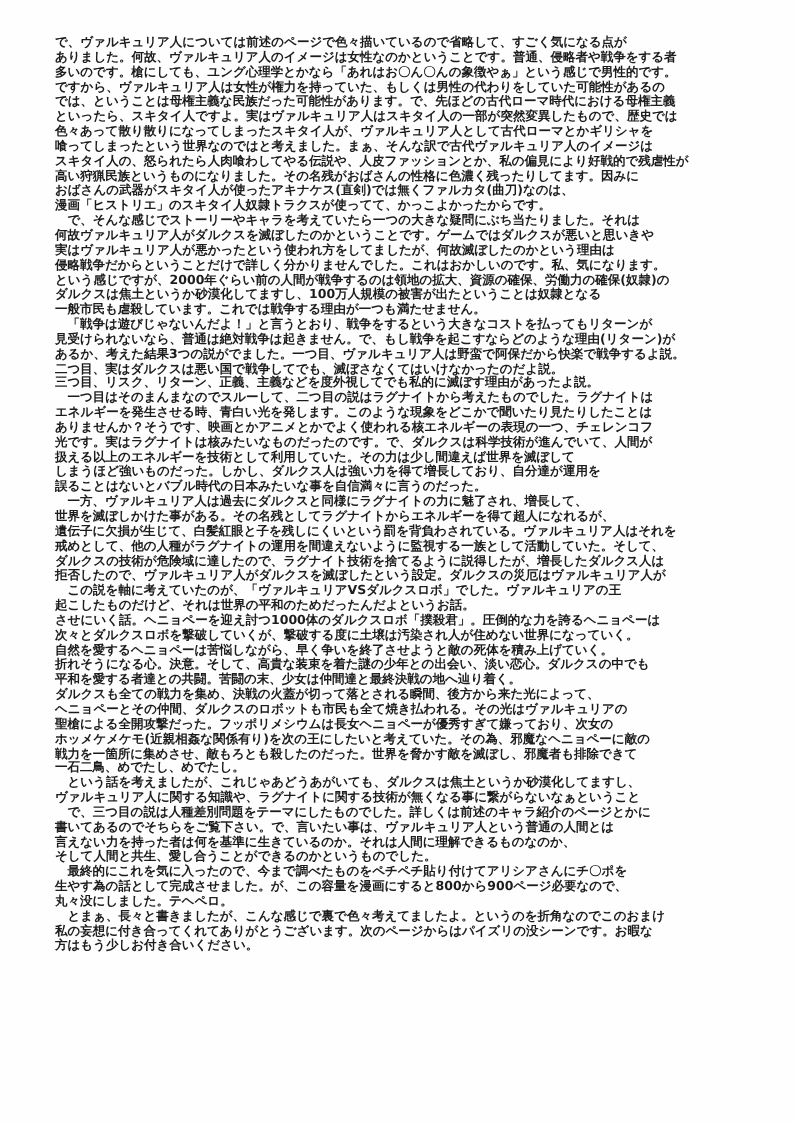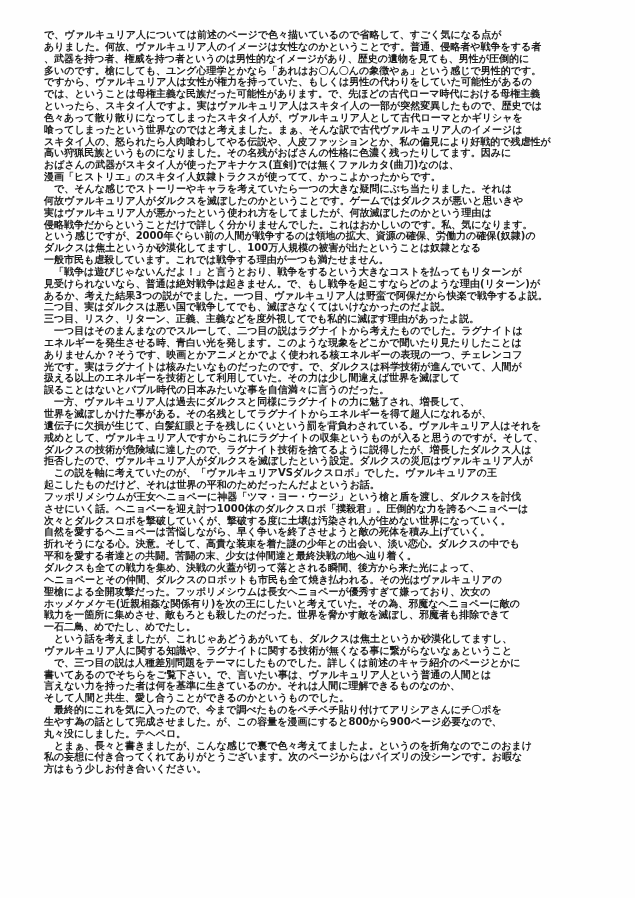--- a/index.html
+++ b/index.html
@@ -28,21 +28,20 @@
     overflow: visible;
   }
 </style>
 </head>
 <body>
 
 <div class="page">
   <div class="text-block">
       <div class="line">で、ヴァルキュリア人については前述のページで色々描いているので省略して、すごく気になる点が</div>
       <div class="line">ありました。何故、ヴァルキュリア人のイメージは女性なのかということです。普通、侵略者や戦争をする者</div>
-      <div class="line">、武器を持つ者、権威を持つ者というのは男性的なイメージがあり、歴史の遺物を見ても、男性が圧倒的に</div>
       <div class="line">多いのです。槍にしても、ユング心理学とかなら「あれはお〇ん〇んの象徴やぁ」という感じで男性的です。</div>
       <div class="line">ですから、ヴァルキュリア人は女性が権力を持っていた、もしくは男性の代わりをしていた可能性があるの</div>
       <div class="line">では、ということは母権主義な民族だった可能性があります。で、先ほどの古代ローマ時代における母権主義</div>
       <div class="line">といったら、スキタイ人ですよ。実はヴァルキュリア人はスキタイ人の一部が突然変異したもので、歴史では</div>
       <div class="line">色々あって散り散りになってしまったスキタイ人が、ヴァルキュリア人として古代ローマとかギリシャを</div>
       <div class="line">喰ってしまったという世界なのではと考えました。まぁ、そんな訳で古代ヴァルキュリア人のイメージは</div>
       <div class="line">スキタイ人の、怒られたら人肉喰わしてやる伝説や、人皮ファッションとか、私の偏見により好戦的で残虐性が</div>
       <div class="line">高い狩猟民族というものになりました。その名残がおばさんの性格に色濃く残ったりしてます。因みに</div>
       <div class="line">おばさんの武器がスキタイ人が使ったアキナケス(直剣)では無くファルカタ(曲刀)なのは、</div>
       <div class="line">漫画「ヒストリエ」のスキタイ人奴隷トラクスが使ってて、かっこよかったからです。</div>
@@ -56,30 +55,30 @@
       <div class="line">　「戦争は遊びじゃないんだよ！」と言うとおり、戦争をするという大きなコストを払ってもリターンが</div>
       <div class="line">見受けられないなら、普通は絶対戦争は起きません。で、もし戦争を起こすならどのような理由(リターン)が</div>
       <div class="line">あるか、考えた結果3つの説がでました。一つ目、ヴァルキュリア人は野蛮で阿保だから快楽で戦争するよ説。</div>
       <div class="line">二つ目、実はダルクスは悪い国で戦争してでも、滅ぼさなくてはいけなかったのだよ説。</div>
       <div class="line">三つ目、リスク、リターン、正義、主義などを度外視してでも私的に滅ぼす理由があったよ説。</div>
       <div class="line">　一つ目はそのまんまなのでスルーして、二つ目の説はラグナイトから考えたものでした。ラグナイトは</div>
       <div class="line">エネルギーを発生させる時、青白い光を発します。このような現象をどこかで聞いたり見たりしたことは</div>
       <div class="line">ありませんか？そうです、映画とかアニメとかでよく使われる核エネルギーの表現の一つ、チェレンコフ</div>
       <div class="line">光です。実はラグナイトは核みたいなものだったのです。で、ダルクスは科学技術が進んでいて、人間が</div>
       <div class="line">扱える以上のエネルギーを技術として利用していた。その力は少し間違えば世界を滅ぼして</div>
+      <div class="line">しまうほど強いものだった。しかし、ダルクス人は強い力を得て増長しており、自分達が運用を</div>
       <div class="line">誤ることはないとバブル時代の日本みたいな事を自信満々に言うのだった。</div>
       <div class="line">　一方、ヴァルキュリア人は過去にダルクスと同様にラグナイトの力に魅了され、増長して、</div>
       <div class="line">世界を滅ぼしかけた事がある。その名残としてラグナイトからエネルギーを得て超人になれるが、</div>
       <div class="line">遺伝子に欠損が生じて、白髪紅眼と子を残しにくいという罰を背負わされている。ヴァルキュリア人はそれを</div>
-      <div class="line">戒めとして、ヴァルキュリア人ですからこれにラグナイトの収集というものが入ると思うのですが。そして、</div>
+      <div class="line">戒めとして、他の人種がラグナイトの運用を間違えないように監視する一族として活動していた。そして、</div>
       <div class="line">ダルクスの技術が危険域に達したので、ラグナイト技術を捨てるように説得したが、増長したダルクス人は</div>
       <div class="line">拒否したので、ヴァルキュリア人がダルクスを滅ぼしたという設定。ダルクスの災厄はヴァルキュリア人が</div>
       <div class="line">　この説を軸に考えていたのが、「ヴァルキュリアVSダルクスロボ」でした。ヴァルキュリアの王</div>
       <div class="line">起こしたものだけど、それは世界の平和のためだったんだよというお話。</div>
-      <div class="line">フッポリメシウムが王女ヘニョペーに神器「ツマ・ヨー・ウージ」という槍と盾を渡し、ダルクスを討伐</div>
       <div class="line">させにいく話。ヘニョペーを迎え討つ1000体のダルクスロボ「撲殺君」。圧倒的な力を誇るヘニョペーは</div>
       <div class="line">次々とダルクスロボを撃破していくが、撃破する度に土壌は汚染され人が住めない世界になっていく。</div>
       <div class="line">自然を愛するヘニョペーは苦悩しながら、早く争いを終了させようと敵の死体を積み上げていく。</div>
       <div class="line">折れそうになる心。決意。そして、高貴な装束を着た謎の少年との出会い、淡い恋心。ダルクスの中でも</div>
       <div class="line">平和を愛する者達との共闘。苦闘の末、少女は仲間達と最終決戦の地へ辿り着く。</div>
       <div class="line">ダルクスも全ての戦力を集め、決戦の火蓋が切って落とされる瞬間、後方から来た光によって、</div>
       <div class="line">ヘニョペーとその仲間、ダルクスのロボットも市民も全て焼き払われる。その光はヴァルキュリアの</div>
       <div class="line">聖槍による全開攻撃だった。フッポリメシウムは長女ヘニョペーが優秀すぎて嫌っており、次女の</div>
       <div class="line">ホッメケメケモ(近親相姦な関係有り)を次の王にしたいと考えていた。その為、邪魔なヘニョペーに敵の</div>
       <div class="line">戦力を一箇所に集めさせ、敵もろとも殺したのだった。世界を脅かす敵を滅ぼし、邪魔者も排除できて</div>

